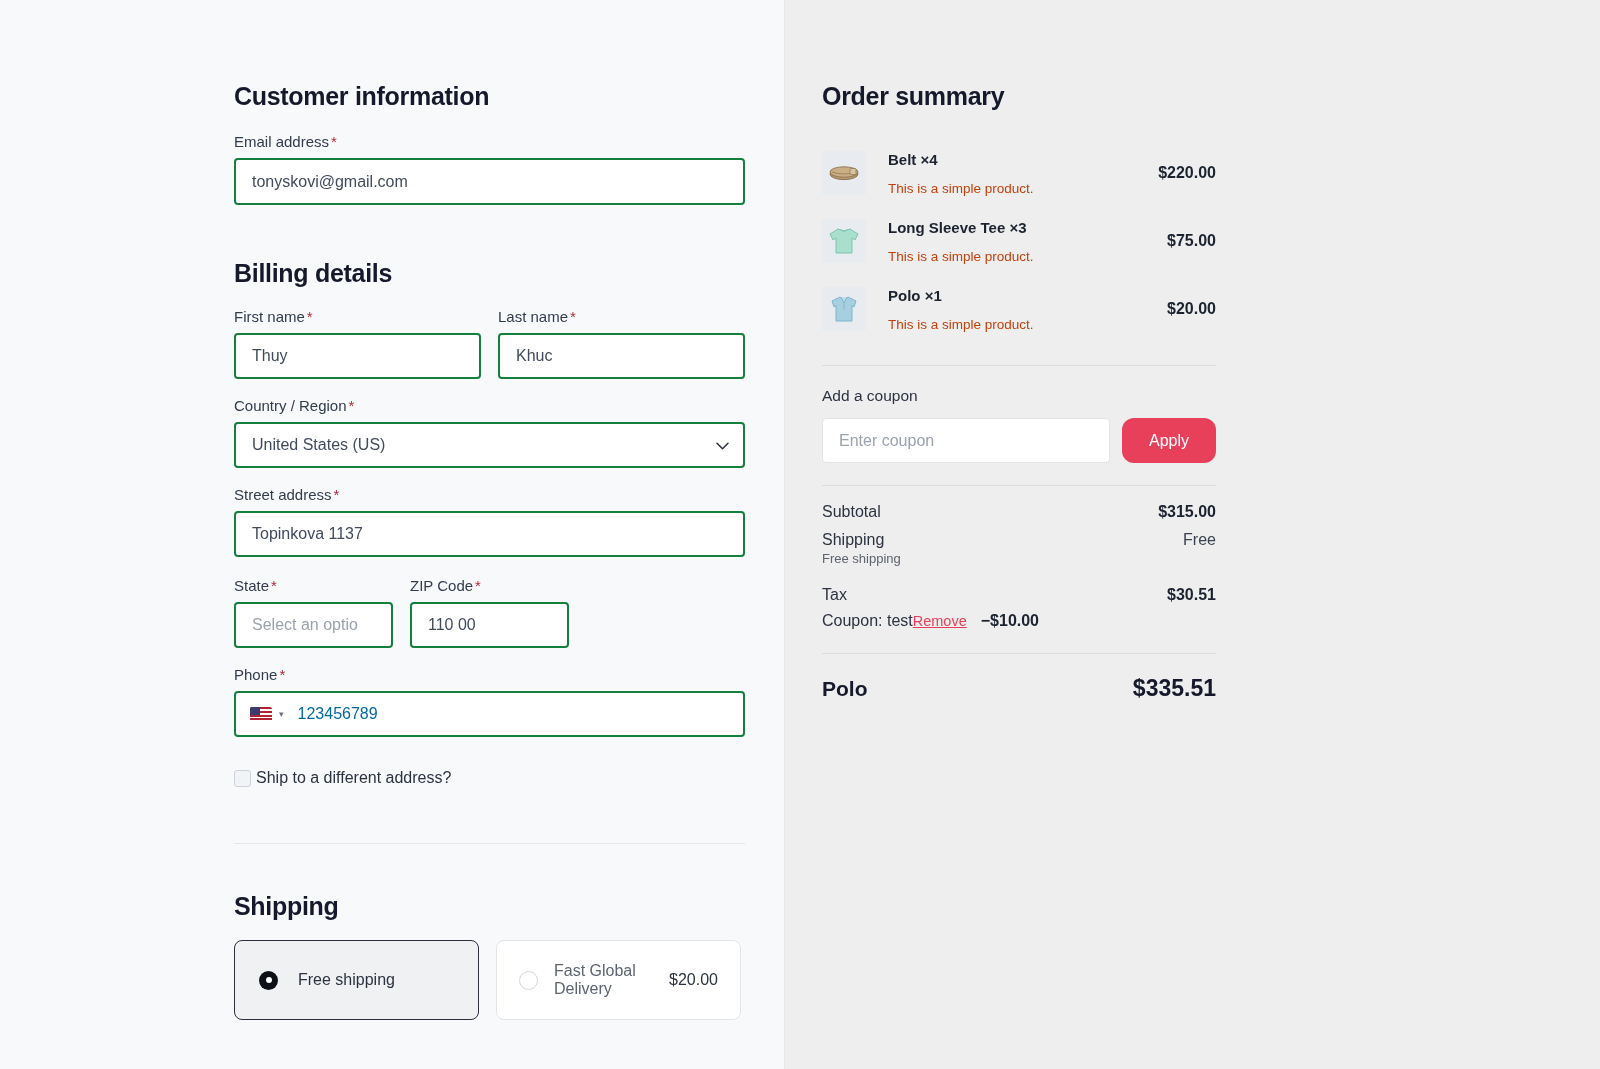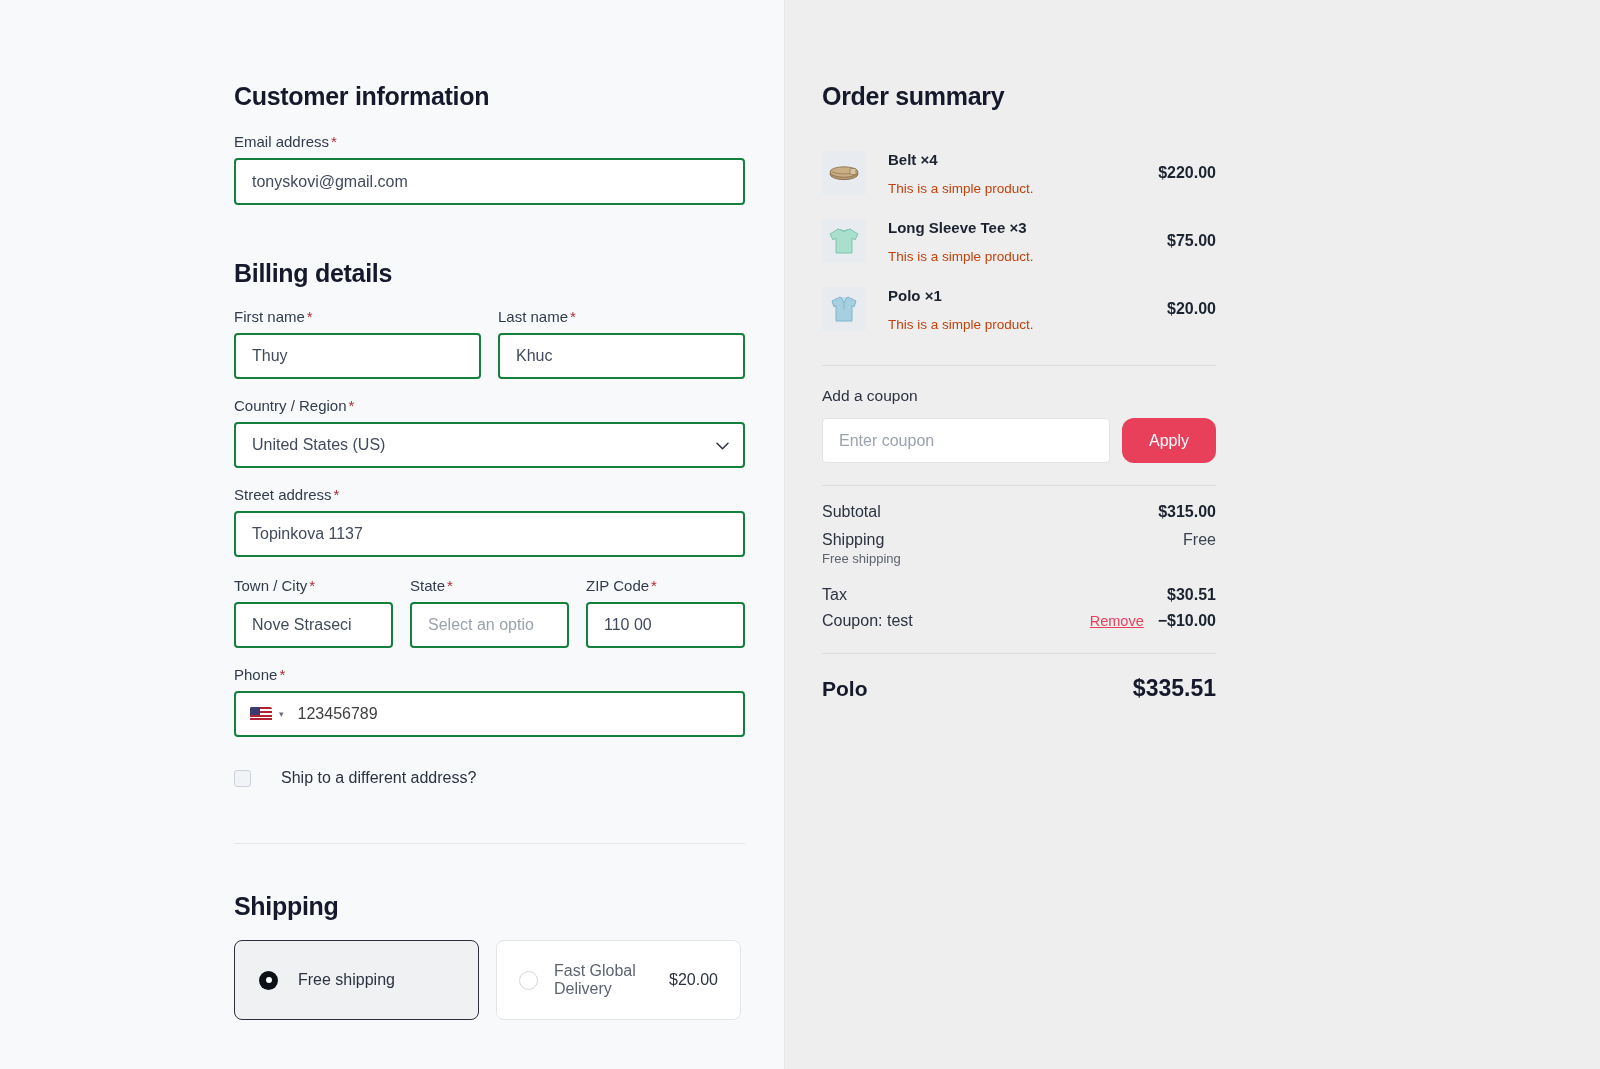--- a/index.html
+++ b/index.html
@@ -138,27 +138,27 @@
   }
   .flag-caret {
     margin-left: 7px;
     color: #6b7280;
     font-size: 9px;
     line-height: 1;
   }
   .phone-value {
     margin-left: 14px;
     font-size: 16px;
-    color: #404040;
+    color: #0369a1;
   }
 
   .checkbox-row {
     display: flex;
     align-items: center;
-    gap: 30px;
+    gap: 5px;
     margin-top: 32px;
   }
   .checkbox {
     width: 17px;
     height: 17px;
     border: 1px solid #ccd2da;
     border-radius: 3px;
     background: #f1f3f6;
     flex: none;
   }
@@ -346,21 +346,21 @@
   }
   .total-key { font-size: 16px; color: #2b3240; }
   .total-val { font-size: 16px; font-weight: bold; color: #1c2330; }
   .total-val.plain { font-weight: normal; color: #3a424f; }
   .sub-note {
     font-size: 13px;
     color: #5c6470;
     margin-top: 1px;
   }
   .tax-line { margin-top: 20px; }
-  .coupon-line { margin-top: 8px; display: flex; align-items: baseline; justify-content: space-between; }
+  .coupon-line { margin-top: 8px; display: flex; align-items: baseline; justify-content: flex-start; }
   .coupon-right { display: flex; align-items: baseline; gap: 14px; }
   .remove-link {
     font-size: 14.5px;
     color: #e8405a;
     text-decoration: underline;
     cursor: pointer;
   }
 
   #grand-hr { margin-top: 23px; }
 
@@ -437,26 +437,20 @@
       </div>
 
       <div class="field">
         <label class="field-label">
           <span>Street address</span><span class="req">*</span>
         </label>
         <div class="input-box">Topinkova 1137</div>
       </div>
 
       <div class="three-col">
-        <div class="col c1">
-          <label class="field-label">
-            <span>Town / City</span><span class="req">*</span>
-          </label>
-          <div class="input-box">Nove Straseci</div>
-        </div>
         <div class="col c2">
           <label class="field-label">
             <span>State</span><span class="req">*</span>
           </label>
           <div class="input-box placeholder">Select an optio</div>
         </div>
         <div class="col c3">
           <label class="field-label">
             <span>ZIP Code</span><span class="req">*</span>
           </label>

